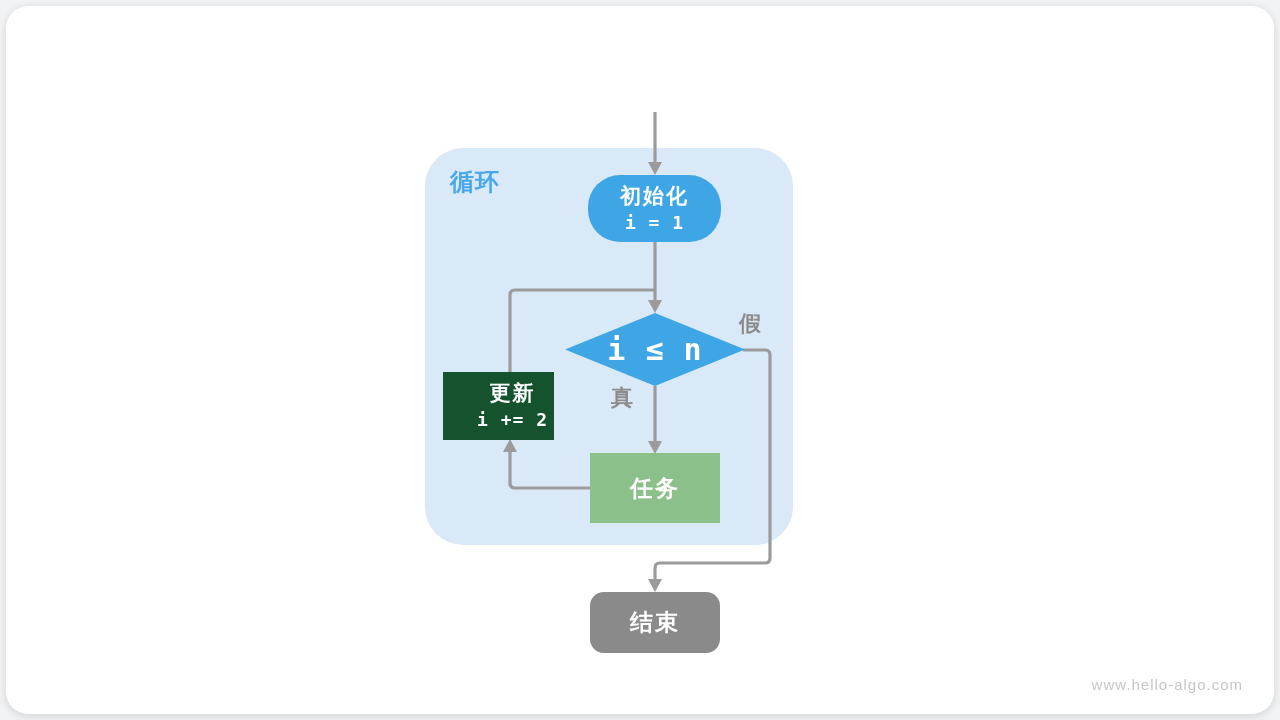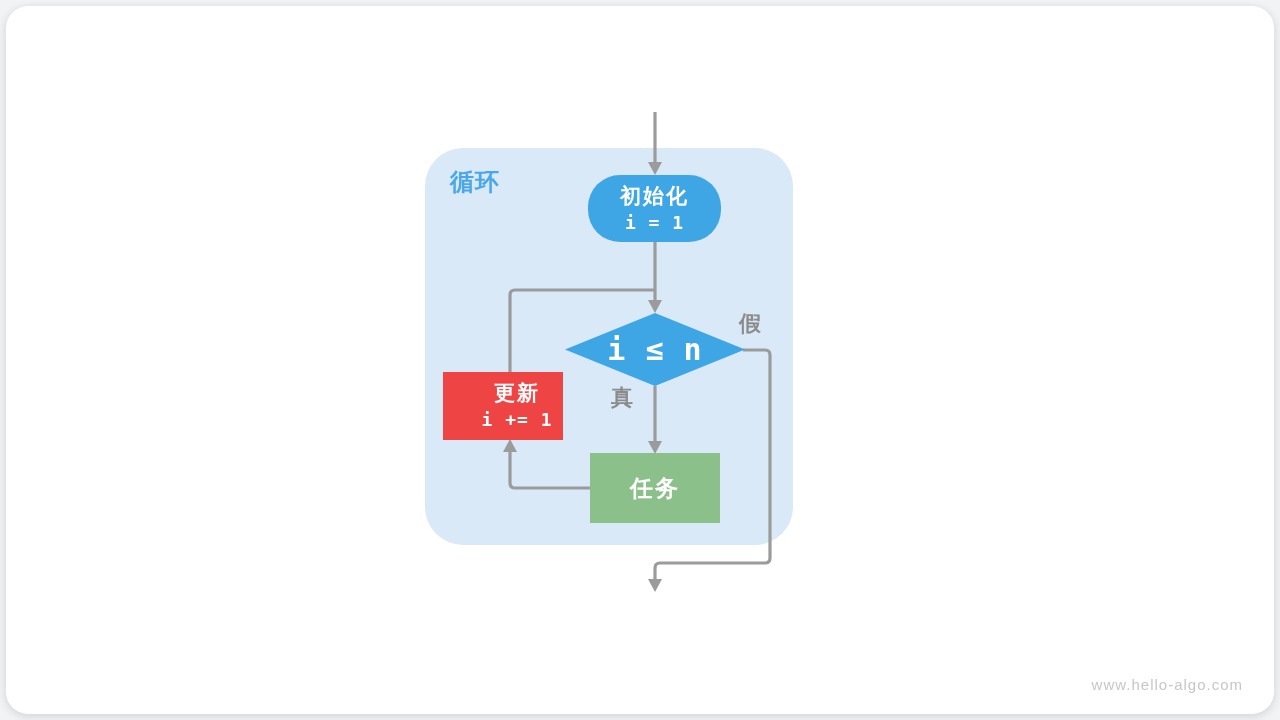--- a/index.html
+++ b/index.html
@@ -34,21 +34,21 @@
     color: #ffffff; text-align: center; line-height: 1.25;
   }
   .node .cjk { font-size: 23px; font-weight: 600; letter-spacing: 2px; }
   .node .code {
     font-family: "DejaVu Sans Mono", "Liberation Mono", monospace;
     font-size: 18px; font-weight: 700; letter-spacing: 1px; margin-top: 3px;
   }
   .node-start { left: 590px; top: 52px;  width: 130px; height: 60px; background: #8a8a8a; border-radius: 14px; }
   .node-end   { left: 590px; top: 592px; width: 130px; height: 61px; background: #8a8a8a; border-radius: 14px; }
   .node-init   { left: 588px; top: 175px; width: 133px; height: 67px; background: #3fa6e6; border-radius: 32px; }
-  .node-update { left: 443px; top: 372px; width: 120px; height: 68px; background: #ef4444; padding-left: 28px; }
+  .node-update { left: 443px; top: 372px; width: 111px; height: 68px; background: #14532d; padding-left: 28px; }
   .node-task   { left: 590px; top: 453px; width: 130px; height: 70px; background: #8cc08b; }
   .node-cond {
     left: 565px; top: 313px; width: 180px; height: 73px; background: #3fa6e6;
     clip-path: polygon(50% 0, 100% 50%, 50% 100%, 0 50%);
   }
   .node-cond .code { font-size: 30px; margin-top: 0; }
   .edge-label {
     position: absolute; color: #8b8b8b; font-size: 22px; font-weight: 700;
   }
   .edge-label-true  { left: 611px; top: 383px; }
@@ -97,23 +97,26 @@
 
     <div class="node node-cond">
       <span class="code">i ≤ n</span>
     </div>
 
     <div class="edge-label edge-label-false">假</div>
     <div class="edge-label edge-label-true">真</div>
 
     <div class="node node-update">
       <span class="cjk" style="font-size:21px">更新</span>
-      <span class="code">i += 1</span>
+      <span class="code">i += 2</span>
     </div>
 
     <div class="node node-task">
       <span class="cjk">任务</span>
     </div>
 
+    <div class="node node-end">
+      <span class="cjk">结束</span>
+    </div>
 
     <div class="watermark">www.hello-algo.com</div>
   </div>
 </div>
 
 </body></html>

